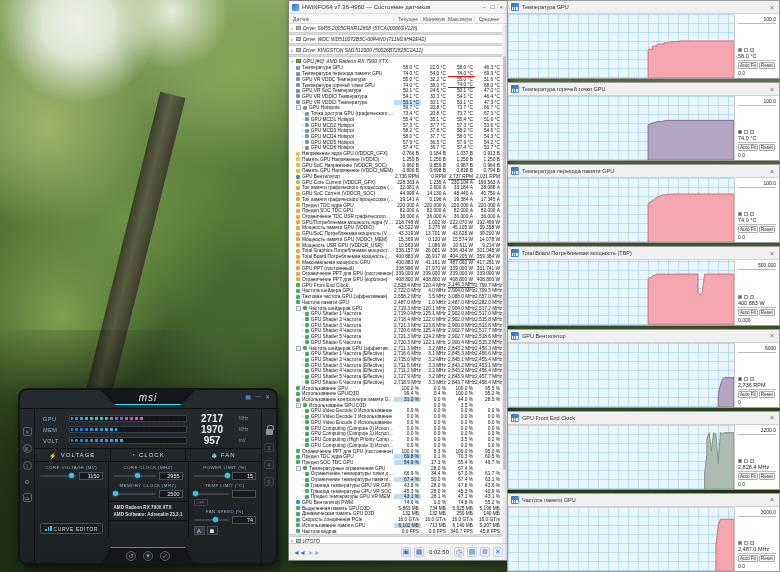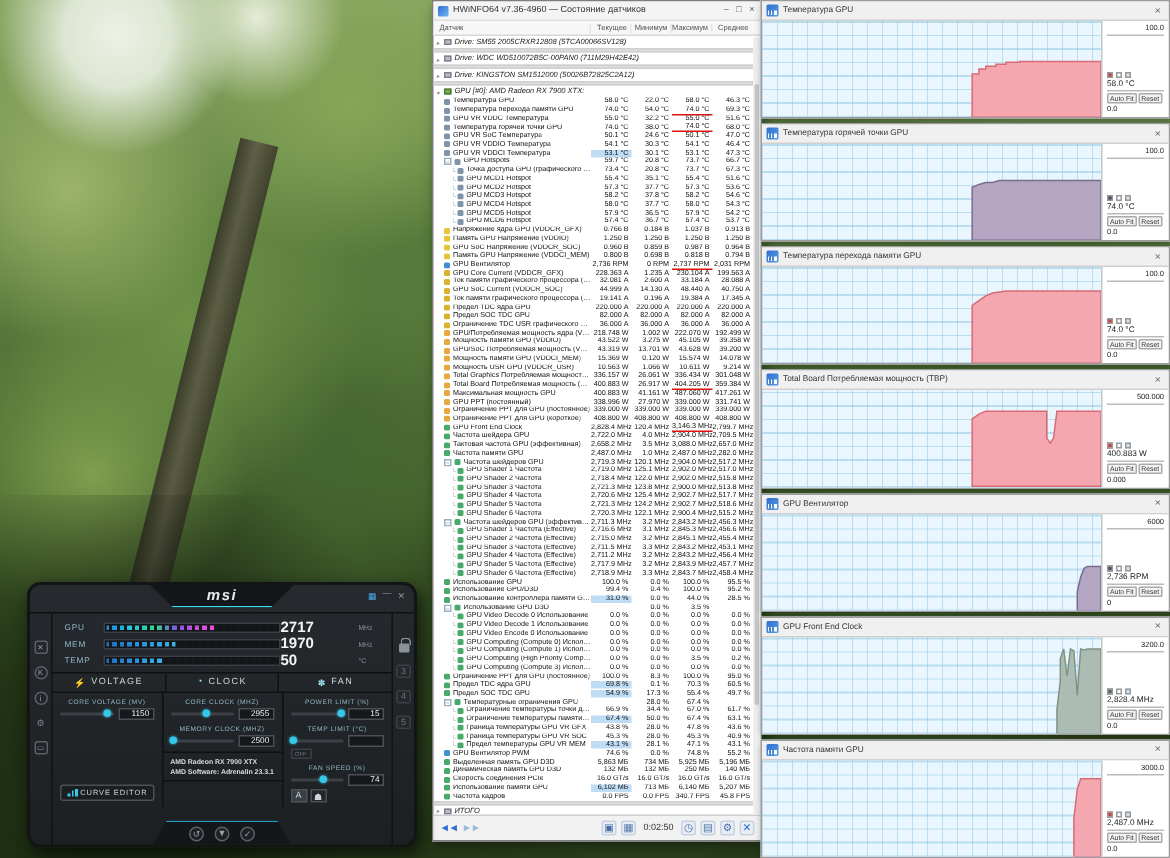--- a/index.html
+++ b/index.html
@@ -114,21 +114,21 @@
 
   
   .ab { position:absolute; left:18px; top:388px; width:260px; height:177px;
     background:linear-gradient(180deg,#26292d,#1d2023); border:2px solid #121416;
     border-radius:9px; box-shadow:3px 4px 10px rgba(0,0,0,.6); overflow:hidden; color:#cfd6da; }
   .abhead { height:19px; position:relative; border-bottom:1px solid #0e1012; }
   .abnotch { position:absolute; left:50%; top:0; transform:translateX(-50%); width:96px; height:15px;
     background:#141619; clip-path:polygon(0 0,100% 0,84% 100%,16% 100%);
     border-bottom:1px solid #34e0f0; }
   .ablogo { position:absolute; left:50%; top:2px; transform:translateX(-50%); font-size:10px;
-    font-weight:bold; font-style:italic; color:#e9eaec; letter-spacing:1px; }
+    font-weight:normal; font-style:italic; color:#e9eaec; letter-spacing:1px; }
   .abwbtns { position:absolute; right:6px; top:3px; display:flex; gap:4px; font-size:6px; color:#8a9299; }
   .abwbtns .blue { color:#4aa6e8; }
   .abcols { position:absolute; top:19px; bottom:0; width:15px; display:flex; flex-direction:column;
     align-items:center; gap:8px; padding-top:18px; font-size:6px; color:#7c858c; }
   .abcols.l { left:0; border-right:1px solid #101214; }
   .abcols.r { right:0; border-left:1px solid #101214; }
   .cicon { width:9px; height:9px; border:1px solid #5a6268; border-radius:50%; font-size:5px;
     display:flex; align-items:center; justify-content:center; color:#9aa3aa; }
   .cicon.sq { border-radius:2px; }
   .lock { width:7px; height:6px; background:#8a9299; border-radius:1px; position:relative; margin-top:2px; }
@@ -140,21 +140,21 @@
   .abreadouts { padding:4px 8px 2px 8px; border-bottom:1px solid #0e1012; }
   .arow { display:flex; align-items:center; height:11px; }
   .arow .alab { width:26px; font-size:5.5px; color:#8fb6c2; letter-spacing:.5px; }
   .abar { width:118px; height:7px; background:#121417; border:1px solid #3a3f45; position:relative;
     border-radius:1px; overflow:hidden; flex:none; }
   .abar .seg { position:absolute; top:1px; bottom:1px; left:1px; }
   .seg.rainbow { background:linear-gradient(90deg,#1f86d8 0%,#24c6e0 22%,#2ed98e 45%,#7e57e8 65%,#c94fe0 82%,#ef4fd8 100%); }
   .seg.blue { background:linear-gradient(90deg,#1f6fc8,#35b5e5); }
   .abar .dash { position:absolute; inset:0;
     background:repeating-linear-gradient(90deg, transparent 0 3px, #15171a 3px 5px); }
-  .arow .aval { flex:1; text-align:left; font-size:10px; font-weight:bold; color:#f2f4f5; }
+  .arow .aval { flex:1; text-align:center; font-size:10px; font-weight:bold; color:#f2f4f5; }
   .arow .aunit { width:16px; font-size:4.5px; color:#8a9299; padding-left:2px; }
   .absecs { display:flex; height:13px; border-bottom:1px solid #0e1012; }
   .absec { flex:1; display:flex; align-items:center; justify-content:center; gap:3px;
     font-size:6px; letter-spacing:1px; color:#cdd4d8; border-right:1px solid #0e1012; }
   .absec:last-child { border-right:none; }
   .absec .g { color:#9fe8f2; font-size:6px; }
   .abgrid { display:flex; height:76px; }
   .abcol { flex:1; border-right:1px solid #0e1012; padding:3px 5px; position:relative; }
   .abcol:last-child { border-right:none; }
   .ctl { margin-bottom:3px; }
@@ -1358,27 +1358,27 @@
         <div class="arow">
           <span class="alab">MEM</span>
           <span class="abar">
             <span class="seg blue" style="width: 40%;"></span>
             <span class="dash"></span>
           </span>
           <span class="aval">1970</span>
           <span class="aunit">MHz</span>
         </div>
         <div class="arow">
-          <span class="alab">TEMP</span>
+          <span class="alab">VOLT</span>
           <span class="abar">
-            <span class="seg blue" style="width: 33%;"></span>
+            <span class="seg blue" style="width: 46%;"></span>
             <span class="dash"></span>
           </span>
-          <span class="aval">50</span>
-          <span class="aunit">°C</span>
+          <span class="aval">957</span>
+          <span class="aunit">mV</span>
         </div>
       </div>
 
     <div class="absecs">
       <div class="absec">
         <span class="g">⚡</span>
         <span>VOLTAGE</span>
       </div>
       <div class="absec">
         <span class="g">◔</span>

